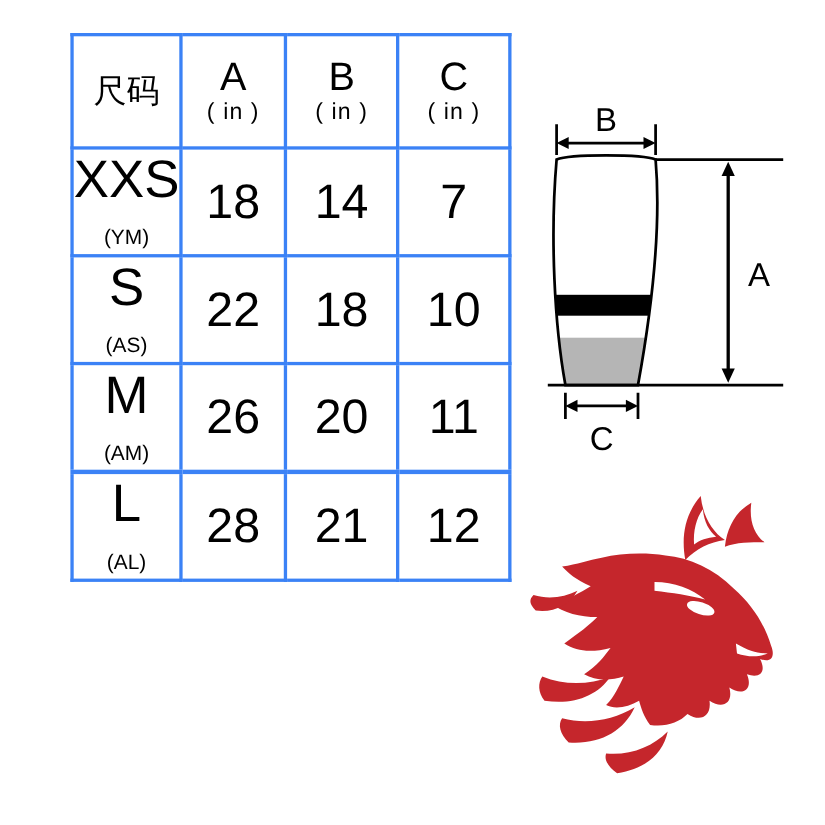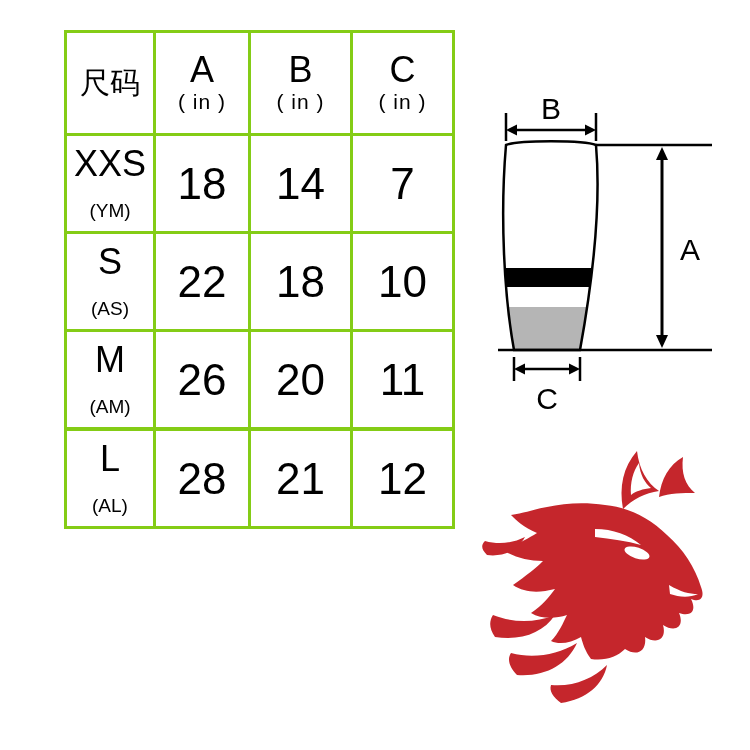--- a/index.html
+++ b/index.html
@@ -1,29 +1,29 @@
 <!DOCTYPE html>
 <html><head>
 <meta charset="utf-8">
 <style>
   html,body{margin:0;padding:0;background:#fff;}
   .canvas{position:relative;width:750px;height:750px;background:#fff;overflow:hidden;
           font-family:"Liberation Sans",sans-serif;color:#000;}
 
   
   .size-table{position:absolute;left:64px;top:30px;border-collapse:collapse;background:#fff;}
-  .size-table th,.size-table td{border:3px solid #84cc16;padding:0;text-align:center;
+  .size-table th,.size-table td{border:3px solid #3b82f6;padding:0;text-align:center;
           vertical-align:middle;background:#fff;color:#000;}
   .col-size{width:86px}.col-a{width:92px}.col-b{width:99px}.col-c{width:99px}
   .header-row th{height:100px;font-weight:400;}
   .data-row td{height:95px;}
   .size-label-hdr{font-size:30px;}
   .cell-letter{display:block;font-size:36px;line-height:1.0;}
   .cell-unit{display:block;font-size:21px;letter-spacing:1px;margin-top:2px;}
-  .size-main{display:block;font-size:36px;line-height:1.05;}
+  .size-main{display:block;font-size:48px;line-height:1.05;}
   .size-sub{display:block;font-size:19px;margin-top:17px;}
   .value-cell{font-size:44px;}
   .row-l td{border-top-width:4px;}
 
   
   .sleeve-diagram{position:absolute;left:478px;top:95px;width:256px;height:330px;}
   .sleeve-diagram text{font-family:"Liberation Sans",sans-serif;font-size:30px;fill:#000;}
 
   
   .wolf-logo{position:absolute;left:455px;top:445px;width:280px;height:280px;}

